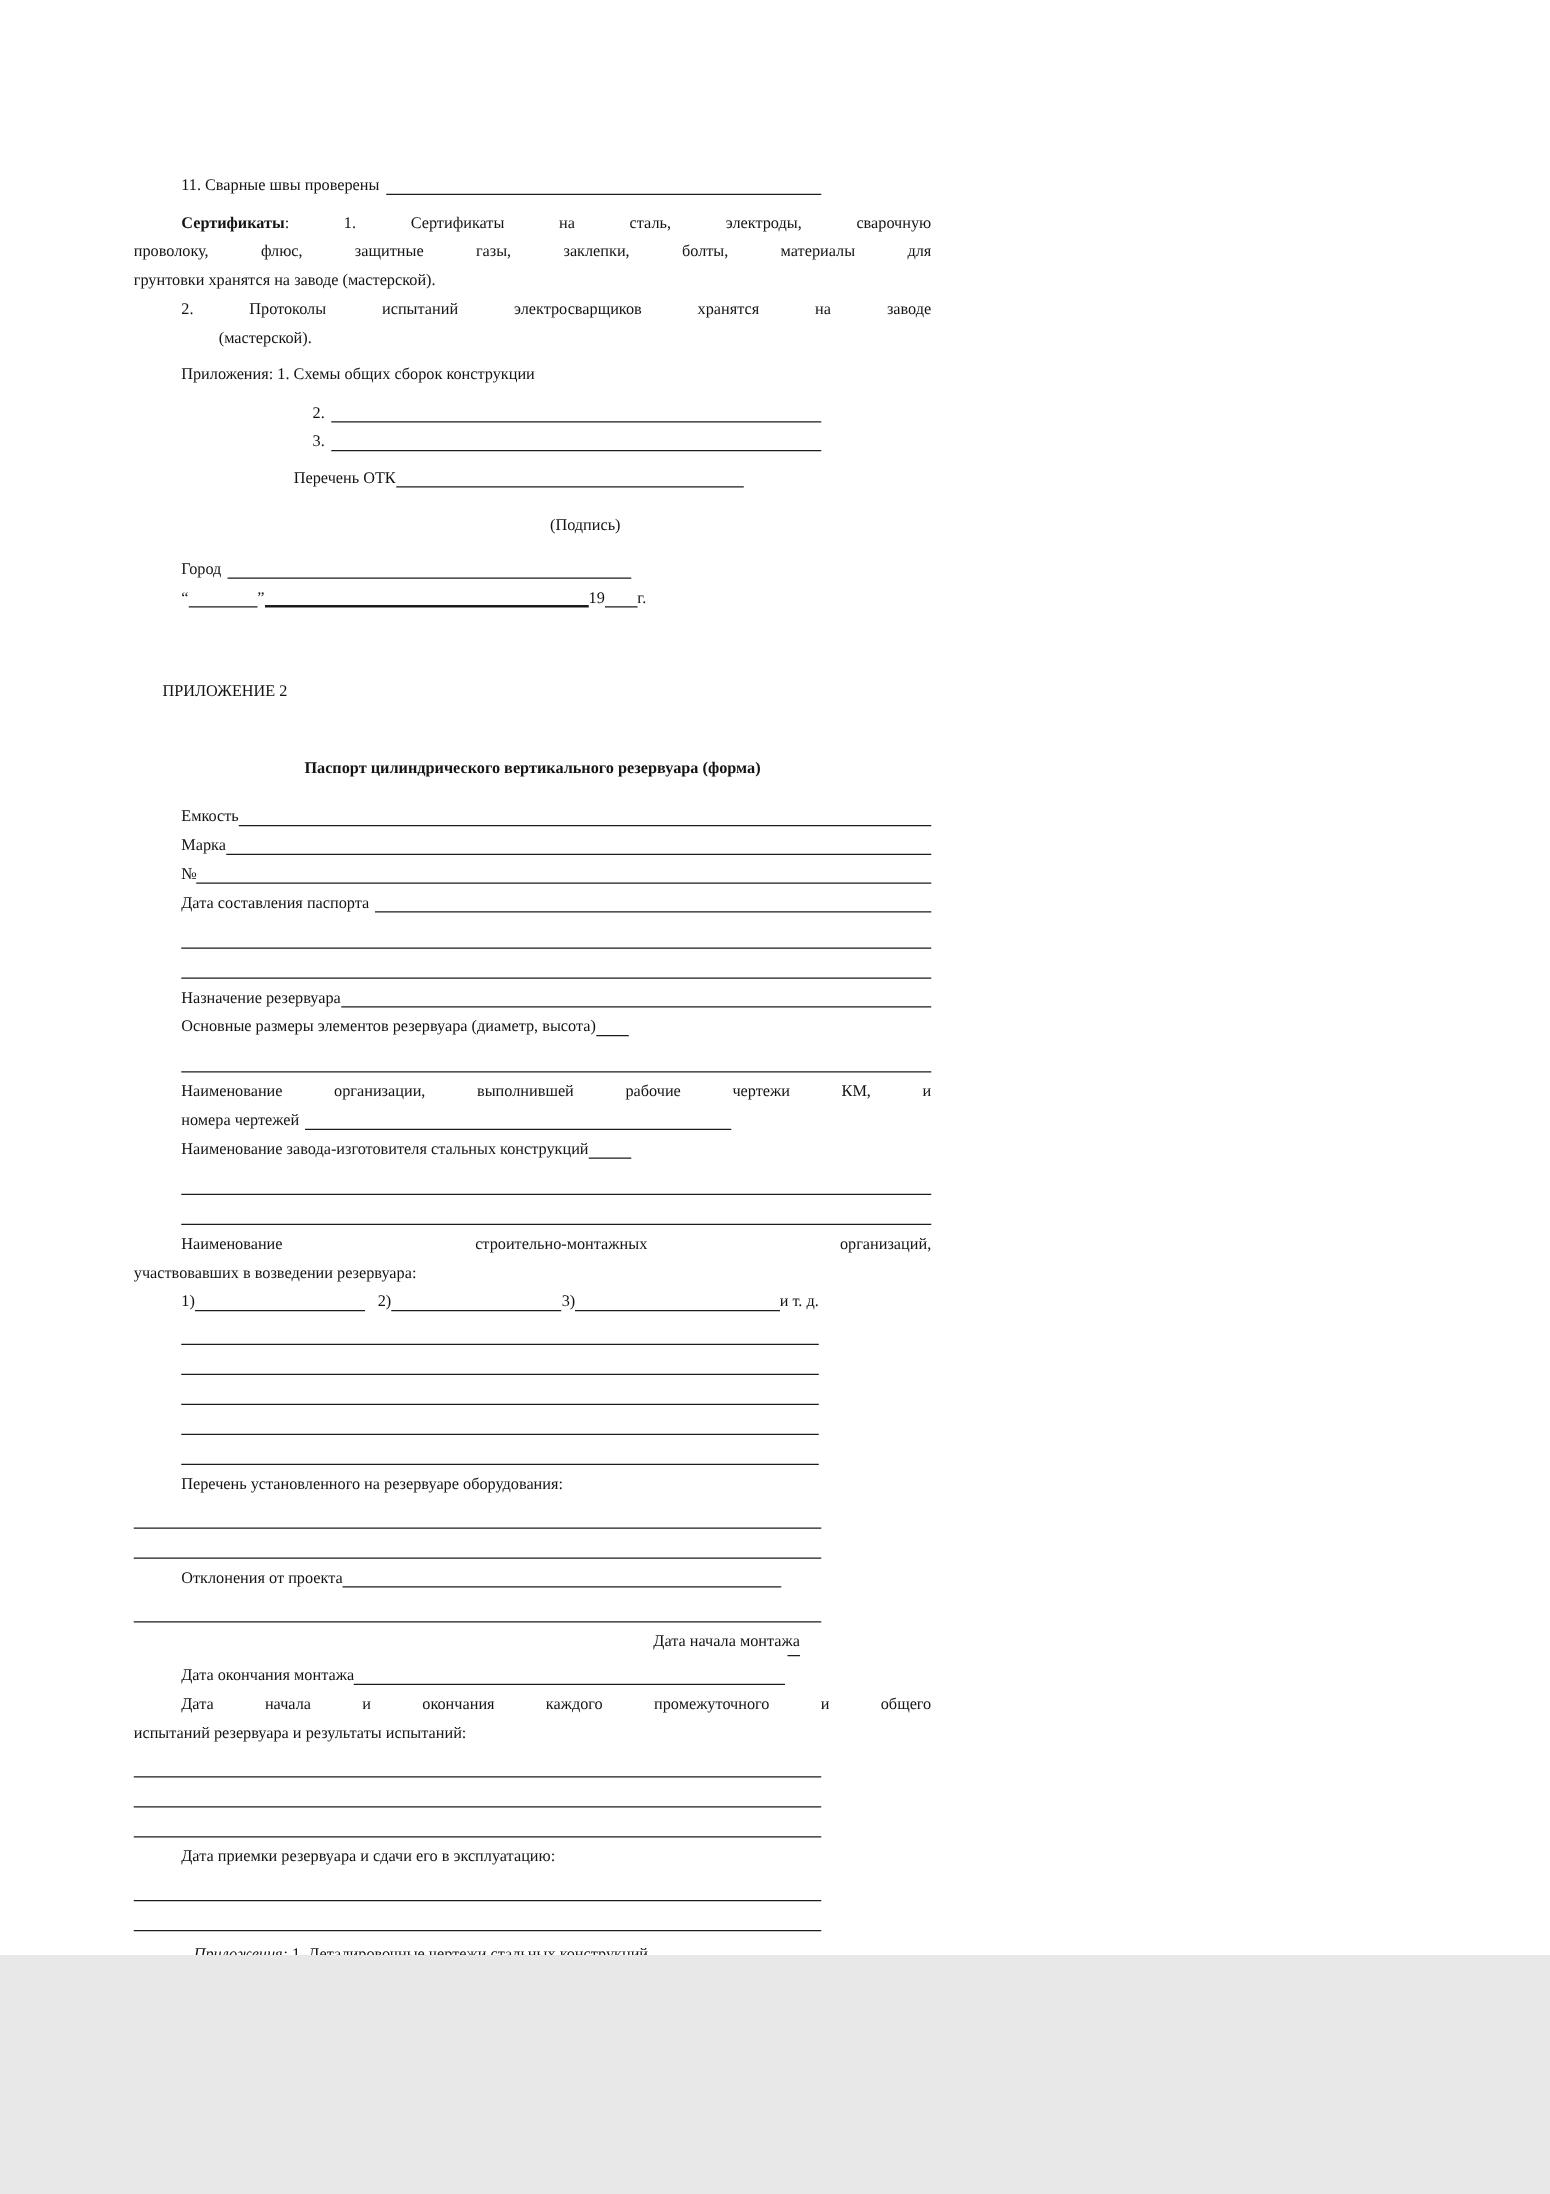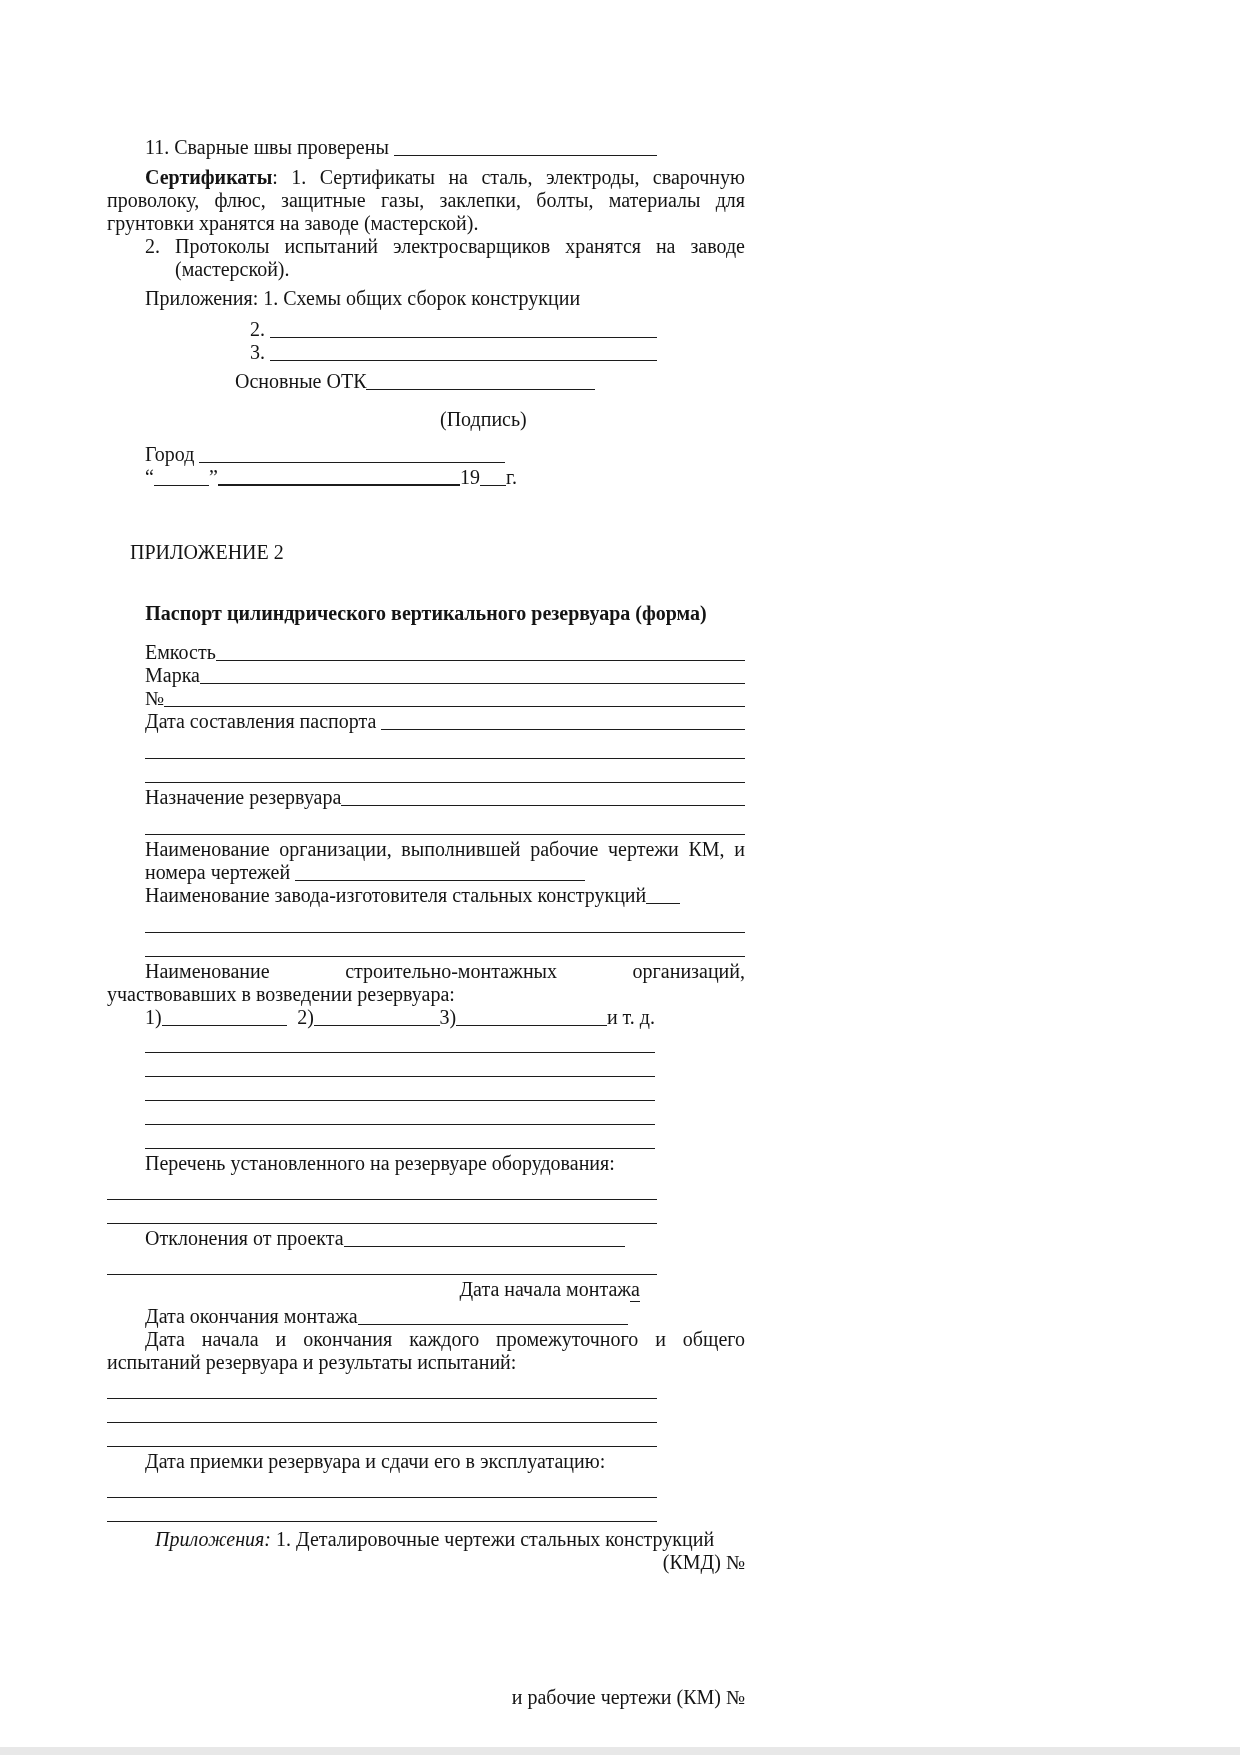--- a/index.html
+++ b/index.html
@@ -1,21 +1,21 @@
 <!DOCTYPE html>
 <html><head>
 <meta charset="utf-8">
 <style>
   html,body{margin:0;padding:0;background:#e8e8e8;}
   .page{
     position:relative;
-    width:1240px;height:1747px;
+    width:1240px;height:1564px;
     background:#ffffff;
     font-family:"Liberation Serif","DejaVu Serif",serif;
-    font-size:20px;color:#141414;
+    font-size:13px;color:#141414;
     overflow:hidden;
   }
   .col{position:absolute;left:107px;top:0;width:638px;}
   .pline{line-height:23px;}
   .line{display:flex;align-items:flex-end;line-height:23px;}
   .lbl{white-space:nowrap;}
   .fill{flex:1 1 auto;border-bottom:1.6px solid #1c1c1c;margin-bottom:3px;min-width:10px;}
   .fill.gap{margin-left:5px;}
   .fill.w55{flex:0 0 55px;min-width:0;}
   .fill.w26{flex:0 0 26px;min-width:0;}
@@ -67,21 +67,21 @@
     <div class="line ml143 mr88 mt8">
       <span class="lbl">2.</span>
       <span class="fill gap"></span>
     </div>
     <div class="line ml143 mr88">
       <span class="lbl">3.</span>
       <span class="fill gap"></span>
     </div>
 
     <div class="line ml128 mr150 mt6">
-      <span class="lbl">Основные ОТК</span>
+      <span class="lbl">Перечень ОТК</span>
       <span class="fill"></span>
     </div>
     <div class="pline ml333 mt15">(Подпись)</div>
 
     <div class="line ml38 mr240 mt12">
       <span class="lbl">Город</span>
       <span class="fill gap"></span>
     </div>
     <div class="line ml38 mr228">
       <span class="lbl">“</span>
@@ -110,20 +110,24 @@
     </div>
     <div class="line ml38">
       <span class="lbl">Дата составления паспорта</span>
       <span class="fill gap"></span>
     </div>
     <div class="rule ml38 mt5"></div>
     <div class="rule ml38"></div>
     <div class="line ml38">
       <span class="lbl">Назначение резервуара</span>
       <span class="fill"></span>
+    </div>
+    <div class="line ml38">
+      <span class="lbl">Основные размеры элементов резервуара (диаметр, высота)</span>
+      <span class="fill w26"></span>
     </div>
     <div class="rule ml38 mt5"></div>
     <div class="pline just ml38">Наименование организации, выполнившей рабочие чертежи КМ, и</div>
     <div class="line ml38 mr160">
       <span class="lbl">номера чертежей</span>
       <span class="fill gap"></span>
     </div>
     <div class="line ml38">
       <span class="lbl">Наименование завода-изготовителя стальных конструкций</span>
       <span class="fill w34"></span>

